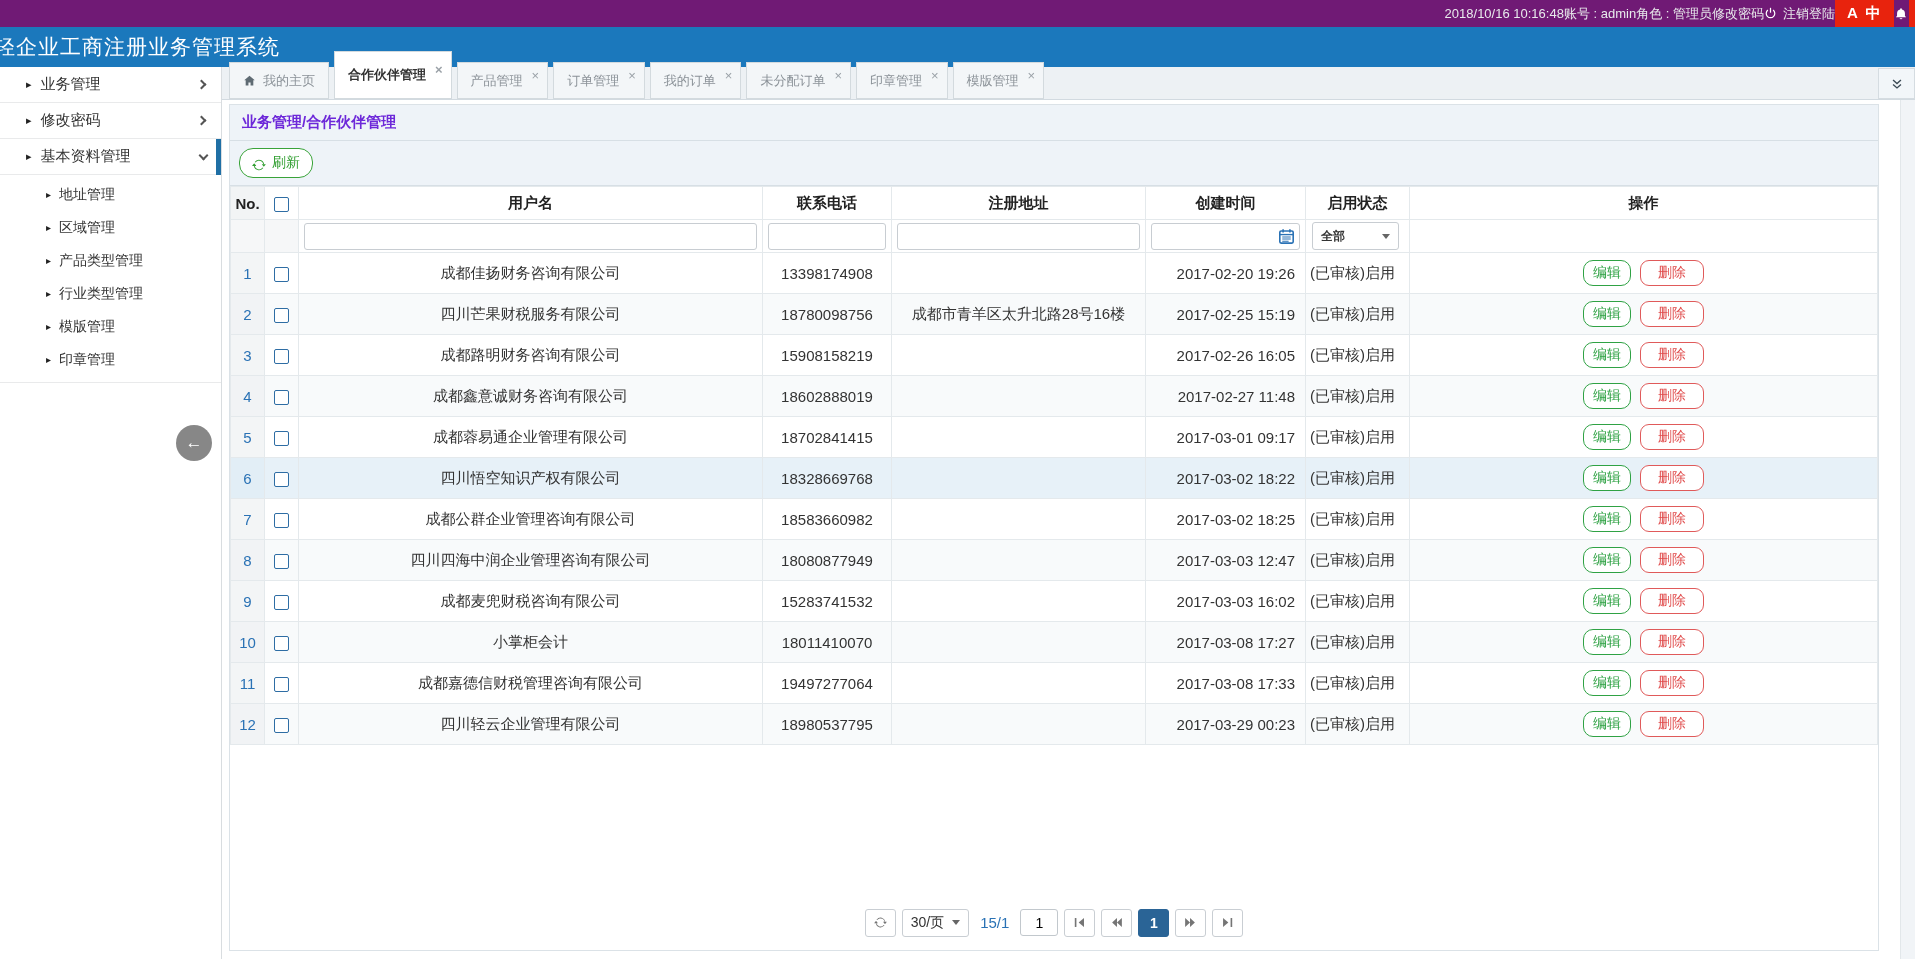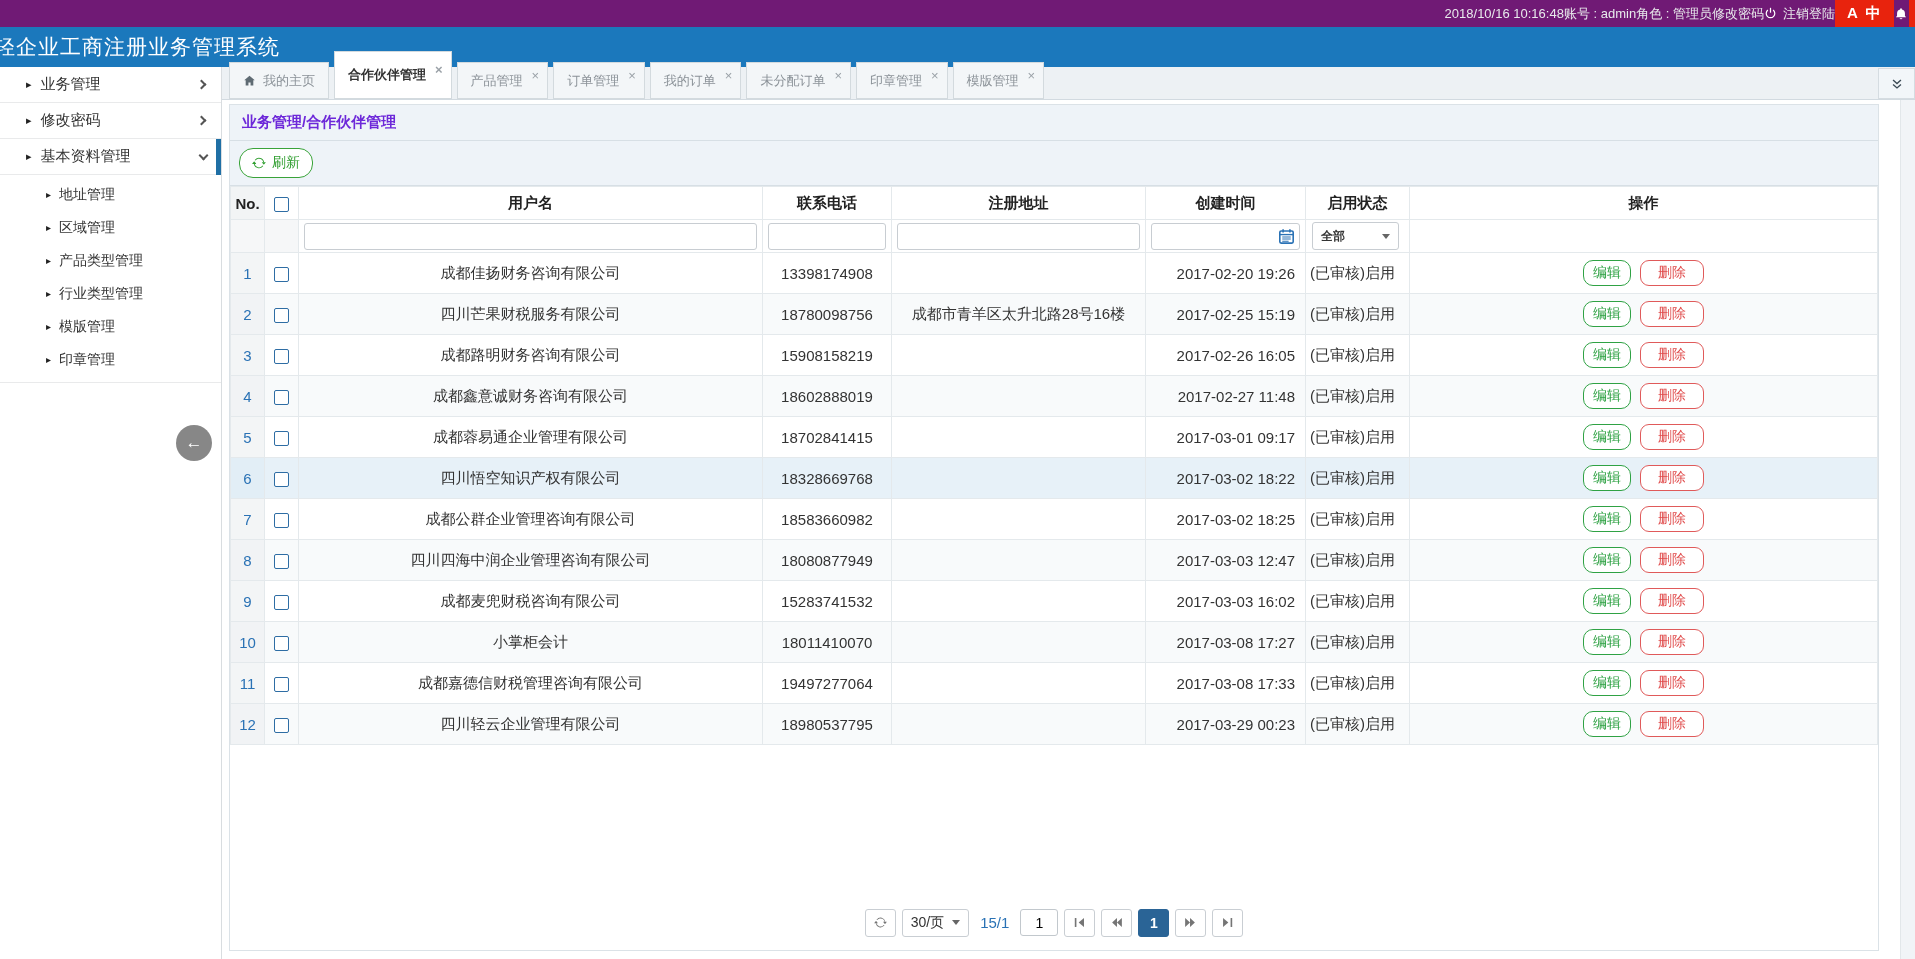--- a/index.html
+++ b/index.html
@@ -45,21 +45,21 @@
   .tab { display:inline-flex; align-items:center; height:37px; padding:0 13px; margin-right:5px; background:#f3f6f8; border:1px solid #d3dade; color:#8b9298; font-size:13px; cursor:pointer; white-space:nowrap; }
   .tab.active { background:#fff; color:#333; font-weight:bold; height:48px; }
   .tab .home-ic { width:13px; height:13px; margin-right:7px; }
   .tab-close { margin-left:9px; margin-top:-11px; margin-right:-5px; color:#9aa1a7; font-size:13px; cursor:pointer; }
   .tab-overflow { margin-left:auto; width:37px; height:31px; background:#f2f6f9; border:1px solid #d5dce1; display:flex; align-items:center; justify-content:center; cursor:pointer; }
 
   
   .panel { flex:1; margin:4px 36px 8px 7px; border:1px solid #dbe2e7; display:flex; flex-direction:column; background:#fff; overflow:hidden; }
   .breadcrumb { background:#eef3f8; padding:8px 12px; font-size:15px; font-weight:bold; color:#6d28d9; border-bottom:1px solid #d7dfe5; }
   .toolbar { background:#eef3f8; padding:7px 9px; border-bottom:1px solid #d7dfe5; }
-  .refresh-btn { display:inline-flex; align-items:center; gap:6px; background:#fff; border:1px solid #39a339; color:#2f9e2f; font-size:14px; padding:5px 12px; border-radius:14px; cursor:pointer; }
+  .refresh-btn { display:inline-flex; align-items:flex-end; gap:6px; background:#fff; border:1px solid #39a339; color:#2f9e2f; font-size:14px; padding:5px 12px; border-radius:14px; cursor:pointer; }
   .refresh-btn svg { width:14px; height:14px; fill:#2f9e2f; }
 
   
   .grid { width:100%; border-collapse:collapse; table-layout:fixed; }
   .grid th, .grid td { border:1px solid #e4e9ec; overflow:hidden; white-space:nowrap; }
   .grid thead th { font-size:15px; font-weight:bold; color:#222; text-align:center; height:33px; background:#fff; }
   .grid thead th.col-no { background:#f2f4f5; }
   .filter-row th { height:37px; background:#fff; font-weight:normal; }
   .filter-row th.f-gray { background:#f6f7f8; }
   .f-input { width:calc(100% - 10px); height:27px; border:1px solid #c8cdd2; border-radius:3px; display:block; margin:0 auto; padding:0 6px; font-size:13px; font-family:inherit; }

